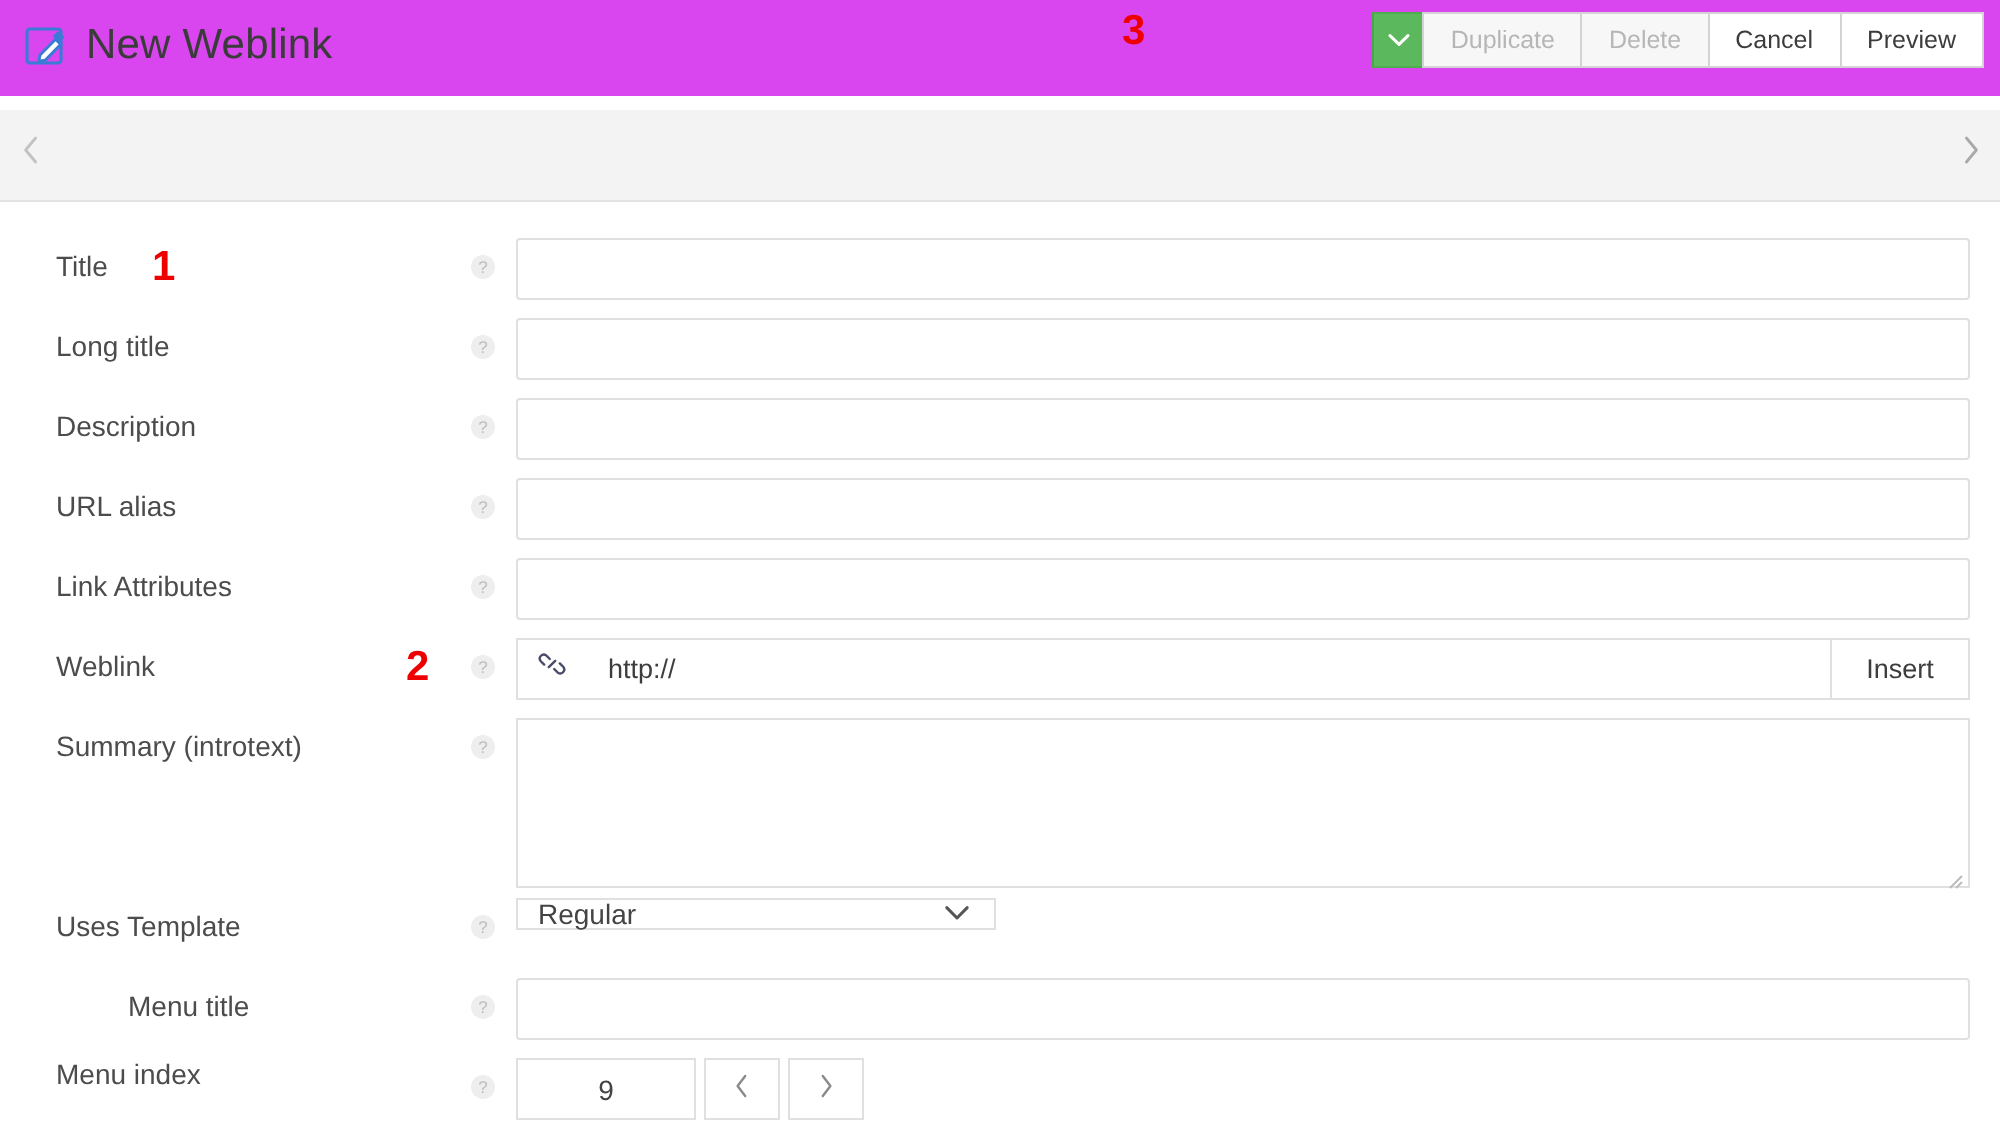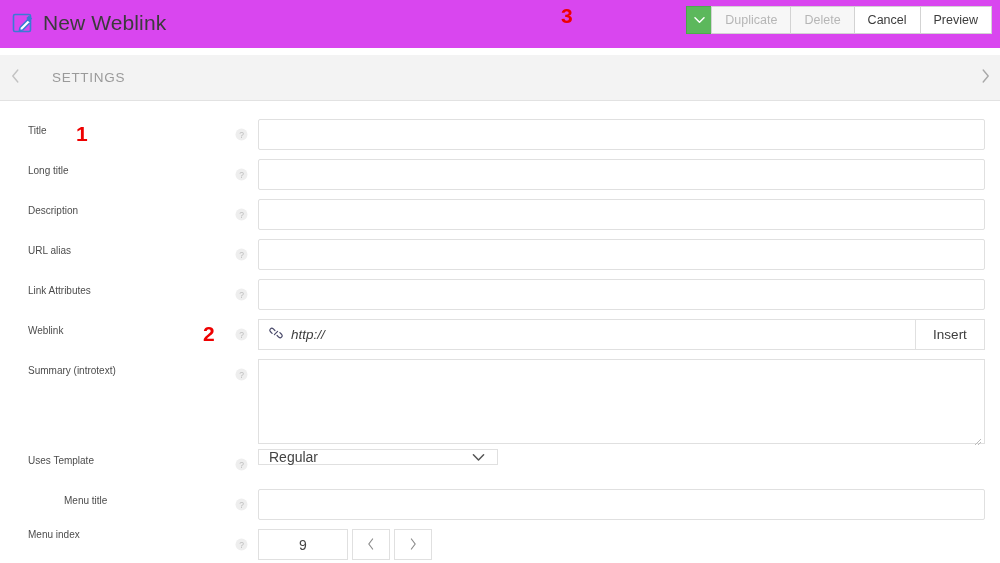--- a/index.html
+++ b/index.html
@@ -143,21 +143,21 @@
     width: 1000px;
   }
   .row {
     position: absolute;
     left: 0;
     width: 1000px;
   }
   .lbl {
     position: absolute;
     left: 28px;
-    font-size: 10px;
+    font-size: 14px;
     color: #4c4c4c;
     white-space: nowrap;
   }
   .help {
     position: absolute;
     left: 235px;
     width: 13px; height: 13px;
   }
   .field {
     position: absolute;
@@ -183,22 +183,21 @@
   .weblink-group {
     display: flex;
     width: 727px; height: 31px;
   }
   .weblink-box {
     flex: 1;
     border: 1px solid #e0e0e0;
     background: #ffffff;
     display: flex; align-items: center;
     padding-left: 10px;
-    gap: 8px;
-    font-style: italic;
+    gap: 21px;
   }
   .weblink-text {
     font-size: 13.5px;
     color: #3d3d3d;
   }
   .insert-btn {
     width: 69px;
     border: 1px solid #e0e0e0;
     border-left: none;
     background: #ffffff;
@@ -302,21 +301,20 @@
 
   <div class="tabbar">
     <div class="tab-scroll left">
       <span>
         <svg width="9" height="14" viewBox="0 0 9 14" xmlns="http://www.w3.org/2000/svg">
           <path d="M6.8 1 L1.8 7 L6.8 13" fill="none" stroke="#c2c2c2" stroke-width="1.4" stroke-linecap="round" stroke-linejoin="round"></path>
         </svg>
       </span>
     </div>
     <div class="tabs">
-      <div class="tab">SETTINGS</div>
     </div>
     <div class="tab-scroll right">
       <span>
         <svg width="9" height="14" viewBox="0 0 9 14" xmlns="http://www.w3.org/2000/svg">
           <path d="M2.2 1 L7.2 7 L2.2 13" fill="none" stroke="#a8a8a8" stroke-width="1.4" stroke-linecap="round" stroke-linejoin="round"></path>
         </svg>
       </span>
     </div>
   </div>
 

